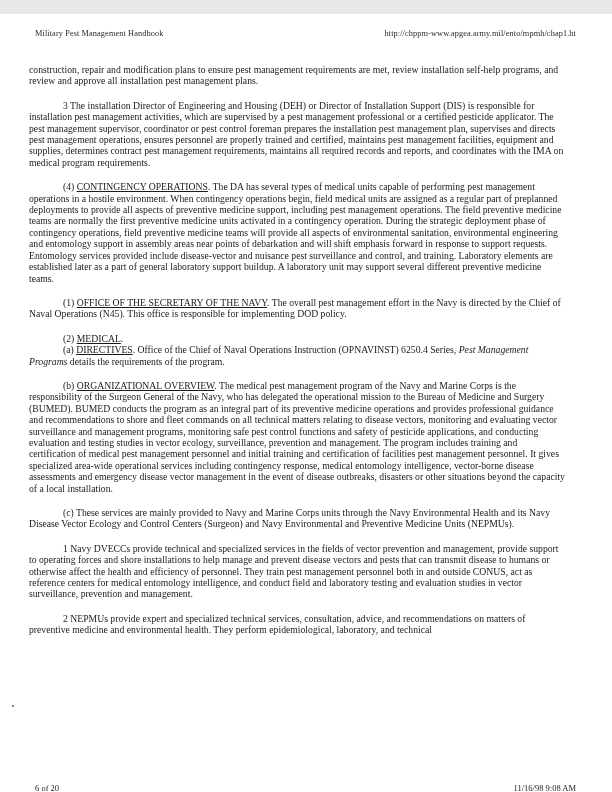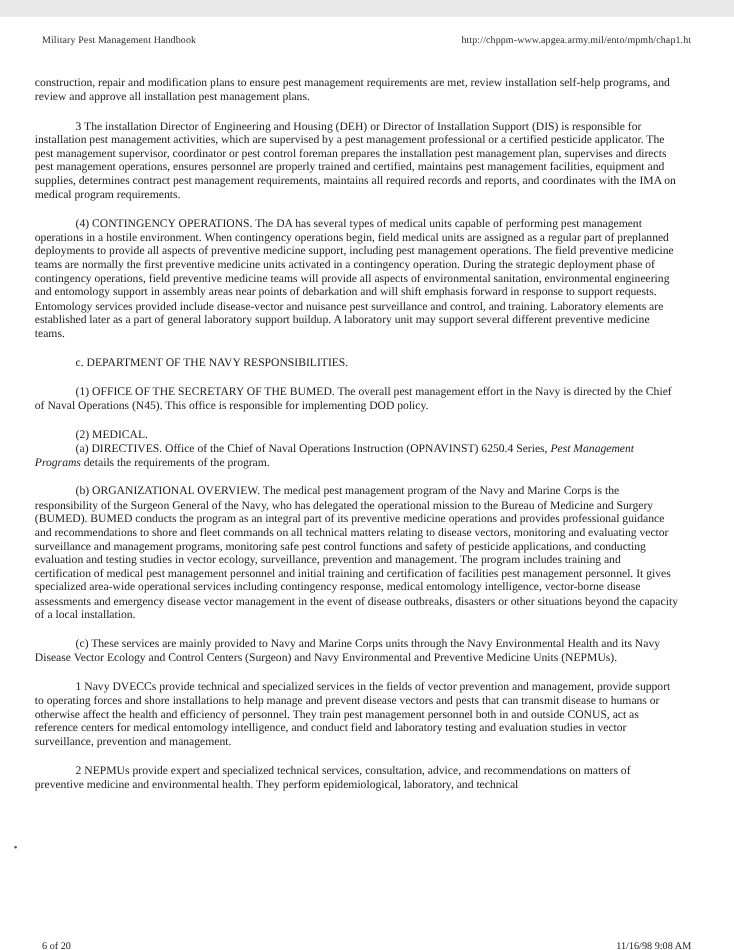--- a/index.html
+++ b/index.html
@@ -28,21 +28,21 @@
     left: 29px;
     width: 536px;
     font-size: 9.7px;
     line-height: 11.4px;
     text-align: left;
   }
   .para { margin: 13px 0 0 0; }
   .para.nogap { margin-top: 0; }
   .para:first-child { margin-top: 0; }
   .para.indent { text-indent: 34px; }
-  .u { }
+  .u { text-decoration: underline; }
   .i { font-style: italic; }
   .ftr {
     position: absolute;
     left: 35px; right: 36px;
     top: 769px;
     display: flex;
     justify-content: space-between;
     font-size: 8.5px;
     color: #222222;
   }
@@ -60,22 +60,21 @@
 <div class="page">
   <div class="hdr">
     <span>Military Pest Management Handbook</span>
     <span>http://chppm-www.apgea.army.mil/ento/mpmh/chap1.ht</span>
   </div>
 
   <div class="doc-body">
       <p class="para nogap"><span>construction, repair and modification plans to ensure pest management requirements are met, review installation self-help programs, and review and approve all installation pest management plans.</span></p>
       <p class="para indent"><span>3 The installation Director of Engineering and Housing (DEH) or Director of Installation Support (DIS) is responsible for installation pest management activities, which are supervised by a pest management professional or a certified pesticide applicator. The pest management supervisor, coordinator or pest control foreman prepares the installation pest management plan, supervises and directs pest management operations, ensures personnel are properly trained and certified, maintains pest management facilities, equipment and supplies, determines contract pest management requirements, maintains all required records and reports, and coordinates with the IMA on medical program requirements.</span></p>
       <p class="para indent"><span>(4) </span><span class="u">CONTINGENCY OPERATIONS</span><span>. The DA has several types of medical units capable of performing pest management operations in a hostile environment. When contingency operations begin, field medical units are assigned as a regular part of preplanned deployments to provide all aspects of preventive medicine support, including pest management operations. The field preventive medicine teams are normally the first preventive medicine units activated in a contingency operation. During the strategic deployment phase of contingency operations, field preventive medicine teams will provide all aspects of environmental sanitation, environmental engineering and entomology support in assembly areas near points of debarkation and will shift emphasis forward in response to support requests. Entomology services provided include disease-vector and nuisance pest surveillance and control, and training. Laboratory elements are established later as a part of general laboratory support buildup. A laboratory unit may support several different preventive medicine teams.</span></p>
-      <p class="para indent"><span>c. </span><span class="u">DEPARTMENT OF THE NAVY RESPONSIBILITIES</span><span>.</span></p>
-      <p class="para indent"><span>(1) </span><span class="u">OFFICE OF THE SECRETARY OF THE BUMED</span><span>. The overall pest management effort in the Navy is directed by the Chief of Naval Operations (N45). This office is responsible for implementing DOD policy.</span></p>
+      <p class="para indent"><span>(1) </span><span class="u">OFFICE OF THE SECRETARY OF THE NAVY</span><span>. The overall pest management effort in the Navy is directed by the Chief of Naval Operations (N45). This office is responsible for implementing DOD policy.</span></p>
       <p class="para indent"><span>(2) </span><span class="u">MEDICAL</span><span>.</span></p>
       <p class="para indent nogap"><span>(a) </span><span class="u">DIRECTIVES</span><span>. Office of the Chief of Naval Operations Instruction (OPNAVINST) 6250.4 Series, </span><span class="i">Pest Management Programs</span><span> details the requirements of the program.</span></p>
       <p class="para indent"><span>(b) </span><span class="u">ORGANIZATIONAL OVERVIEW</span><span>. The medical pest management program of the Navy and Marine Corps is the responsibility of the Surgeon General of the Navy, who has delegated the operational mission to the Bureau of Medicine and Surgery (BUMED). BUMED conducts the program as an integral part of its preventive medicine operations and provides professional guidance and recommendations to shore and fleet commands on all technical matters relating to disease vectors, monitoring and evaluating vector surveillance and management programs, monitoring safe pest control functions and safety of pesticide applications, and conducting evaluation and testing studies in vector ecology, surveillance, prevention and management. The program includes training and certification of medical pest management personnel and initial training and certification of facilities pest management personnel. It gives specialized area-wide operational services including contingency response, medical entomology intelligence, vector-borne disease assessments and emergency disease vector management in the event of disease outbreaks, disasters or other situations beyond the capacity of a local installation.</span></p>
       <p class="para indent"><span>(c) These services are mainly provided to Navy and Marine Corps units through the Navy Environmental Health and its Navy Disease Vector Ecology and Control Centers (Surgeon) and Navy Environmental and Preventive Medicine Units (NEPMUs).</span></p>
       <p class="para indent"><span>1 Navy DVECCs provide technical and specialized services in the fields of vector prevention and management, provide support to operating forces and shore installations to help manage and prevent disease vectors and pests that can transmit disease to humans or otherwise affect the health and efficiency of personnel. They train pest management personnel both in and outside CONUS, act as reference centers for medical entomology intelligence, and conduct field and laboratory testing and evaluation studies in vector surveillance, prevention and management.</span></p>
       <p class="para indent"><span>2 NEPMUs provide expert and specialized technical services, consultation, advice, and recommendations on matters of preventive medicine and environmental health. They perform epidemiological, laboratory, and technical</span></p>
     </div>
 
   <div class="stray"></div>
 

